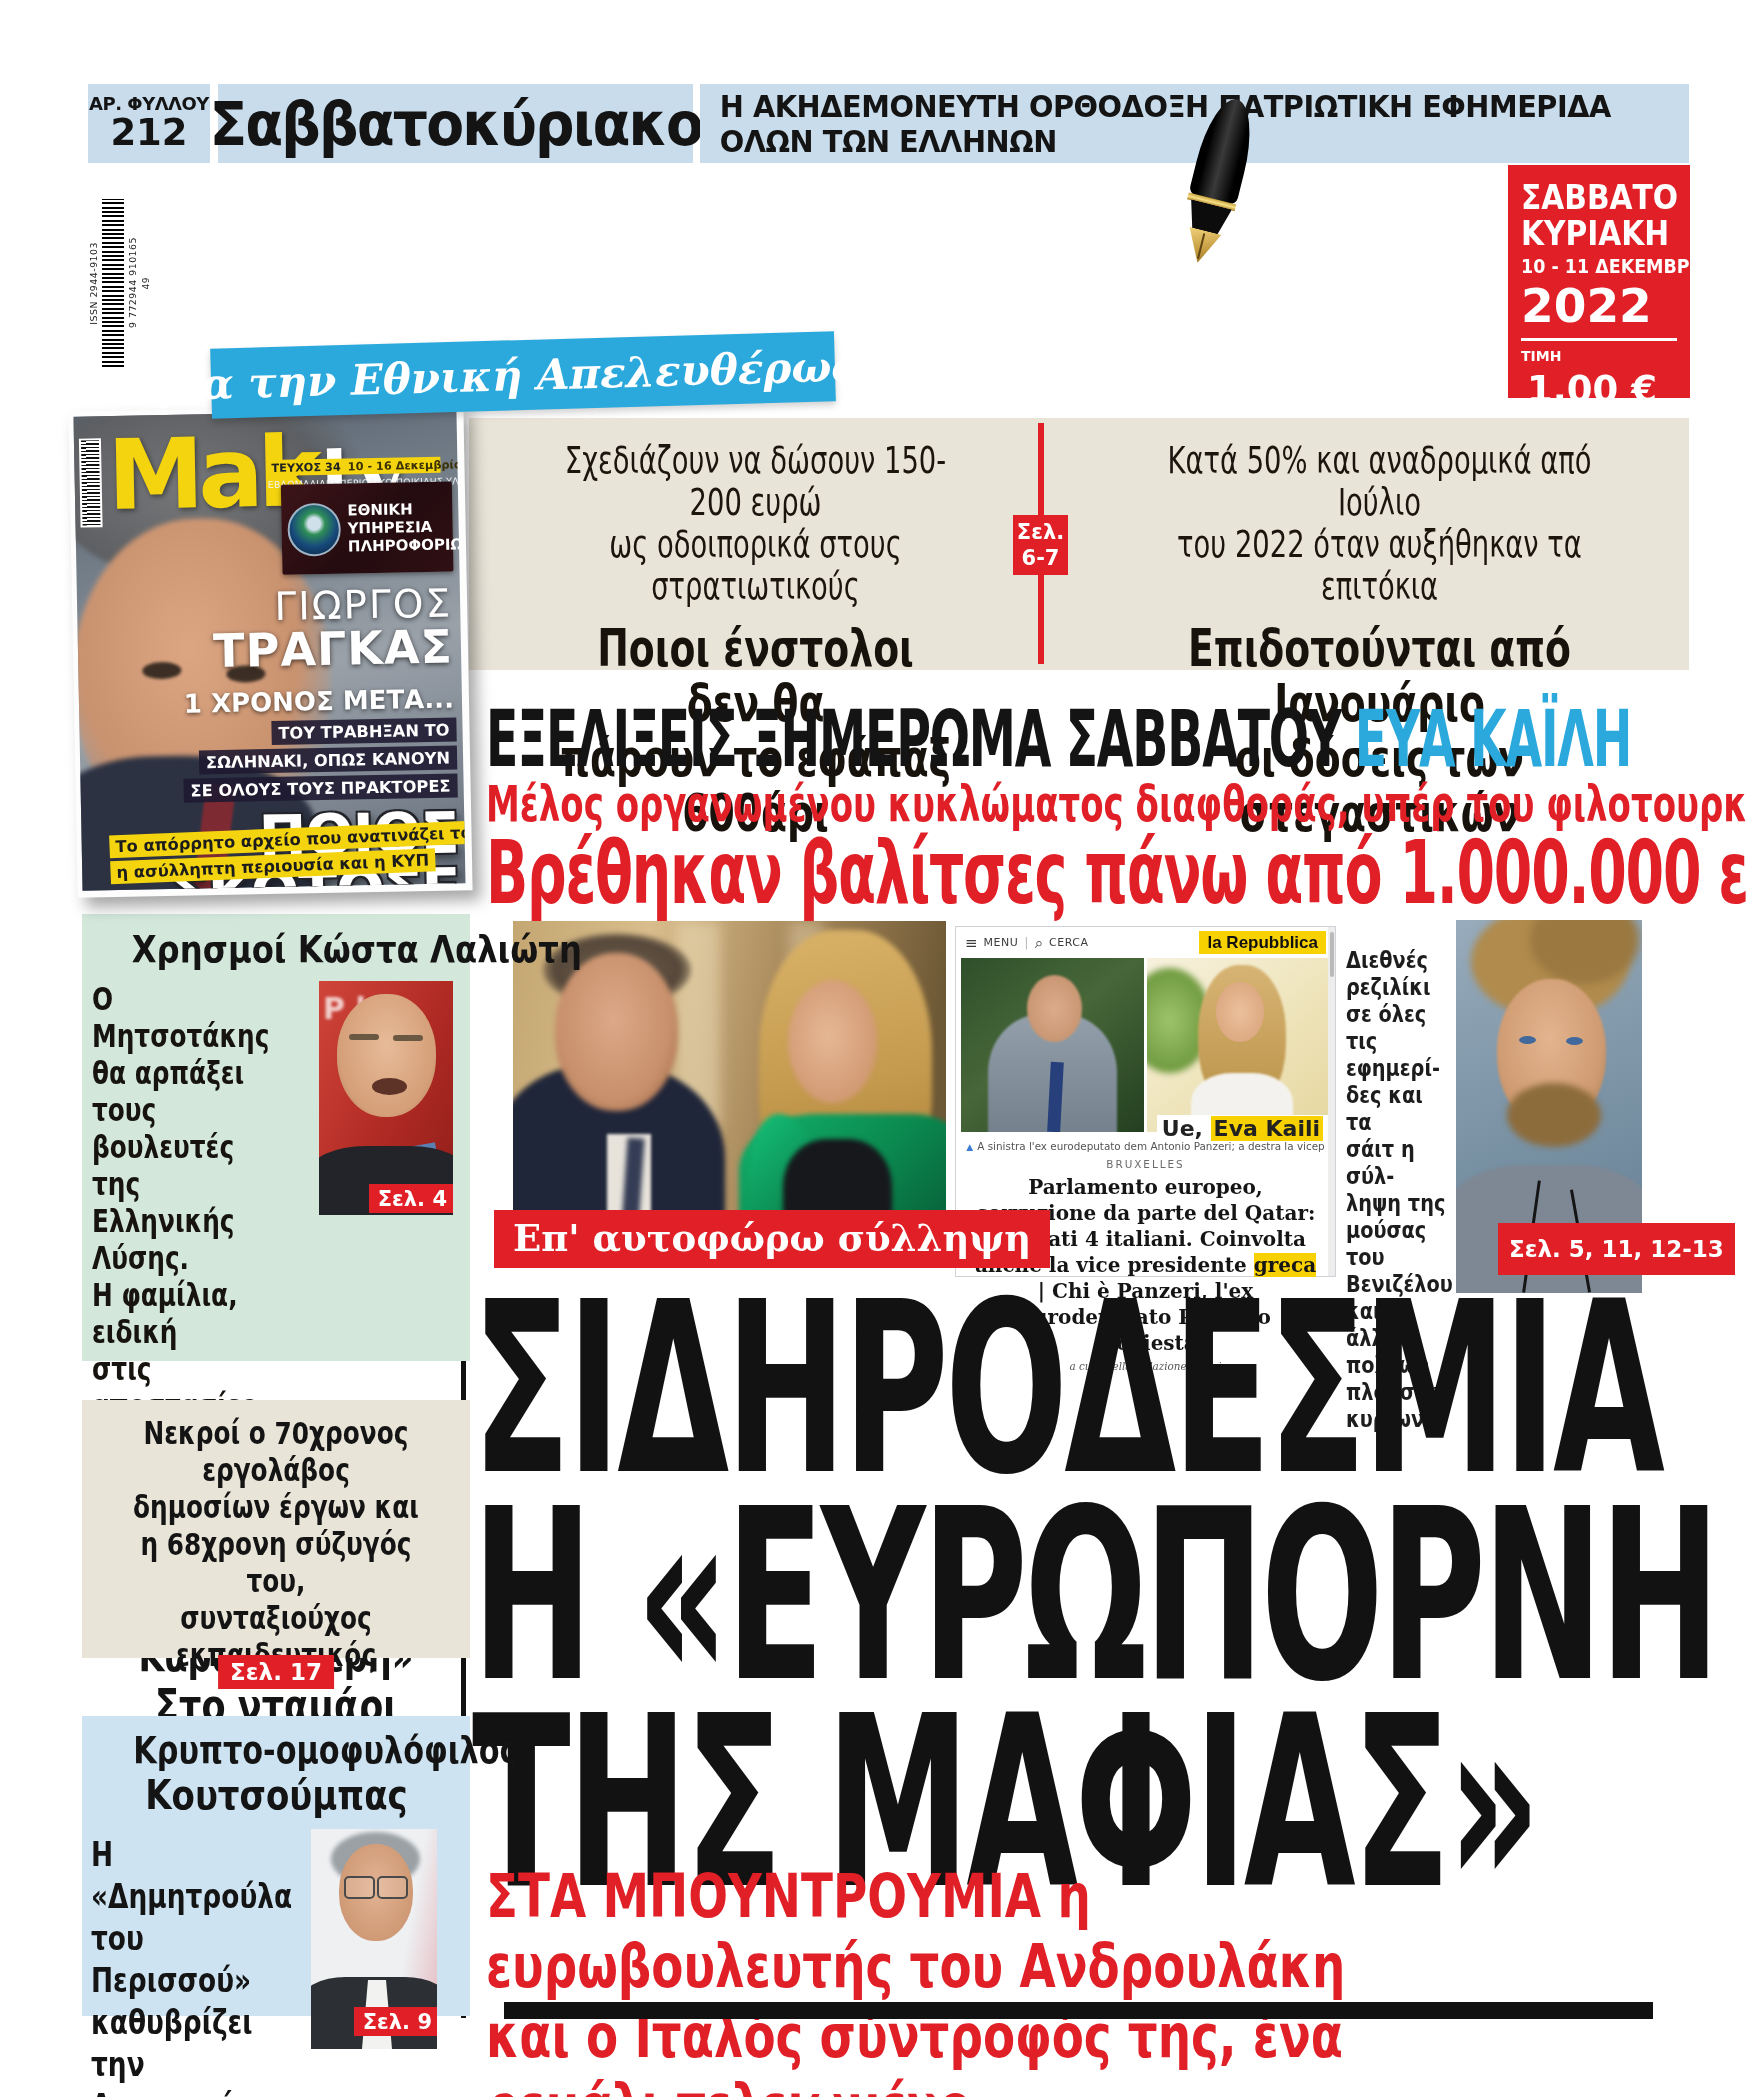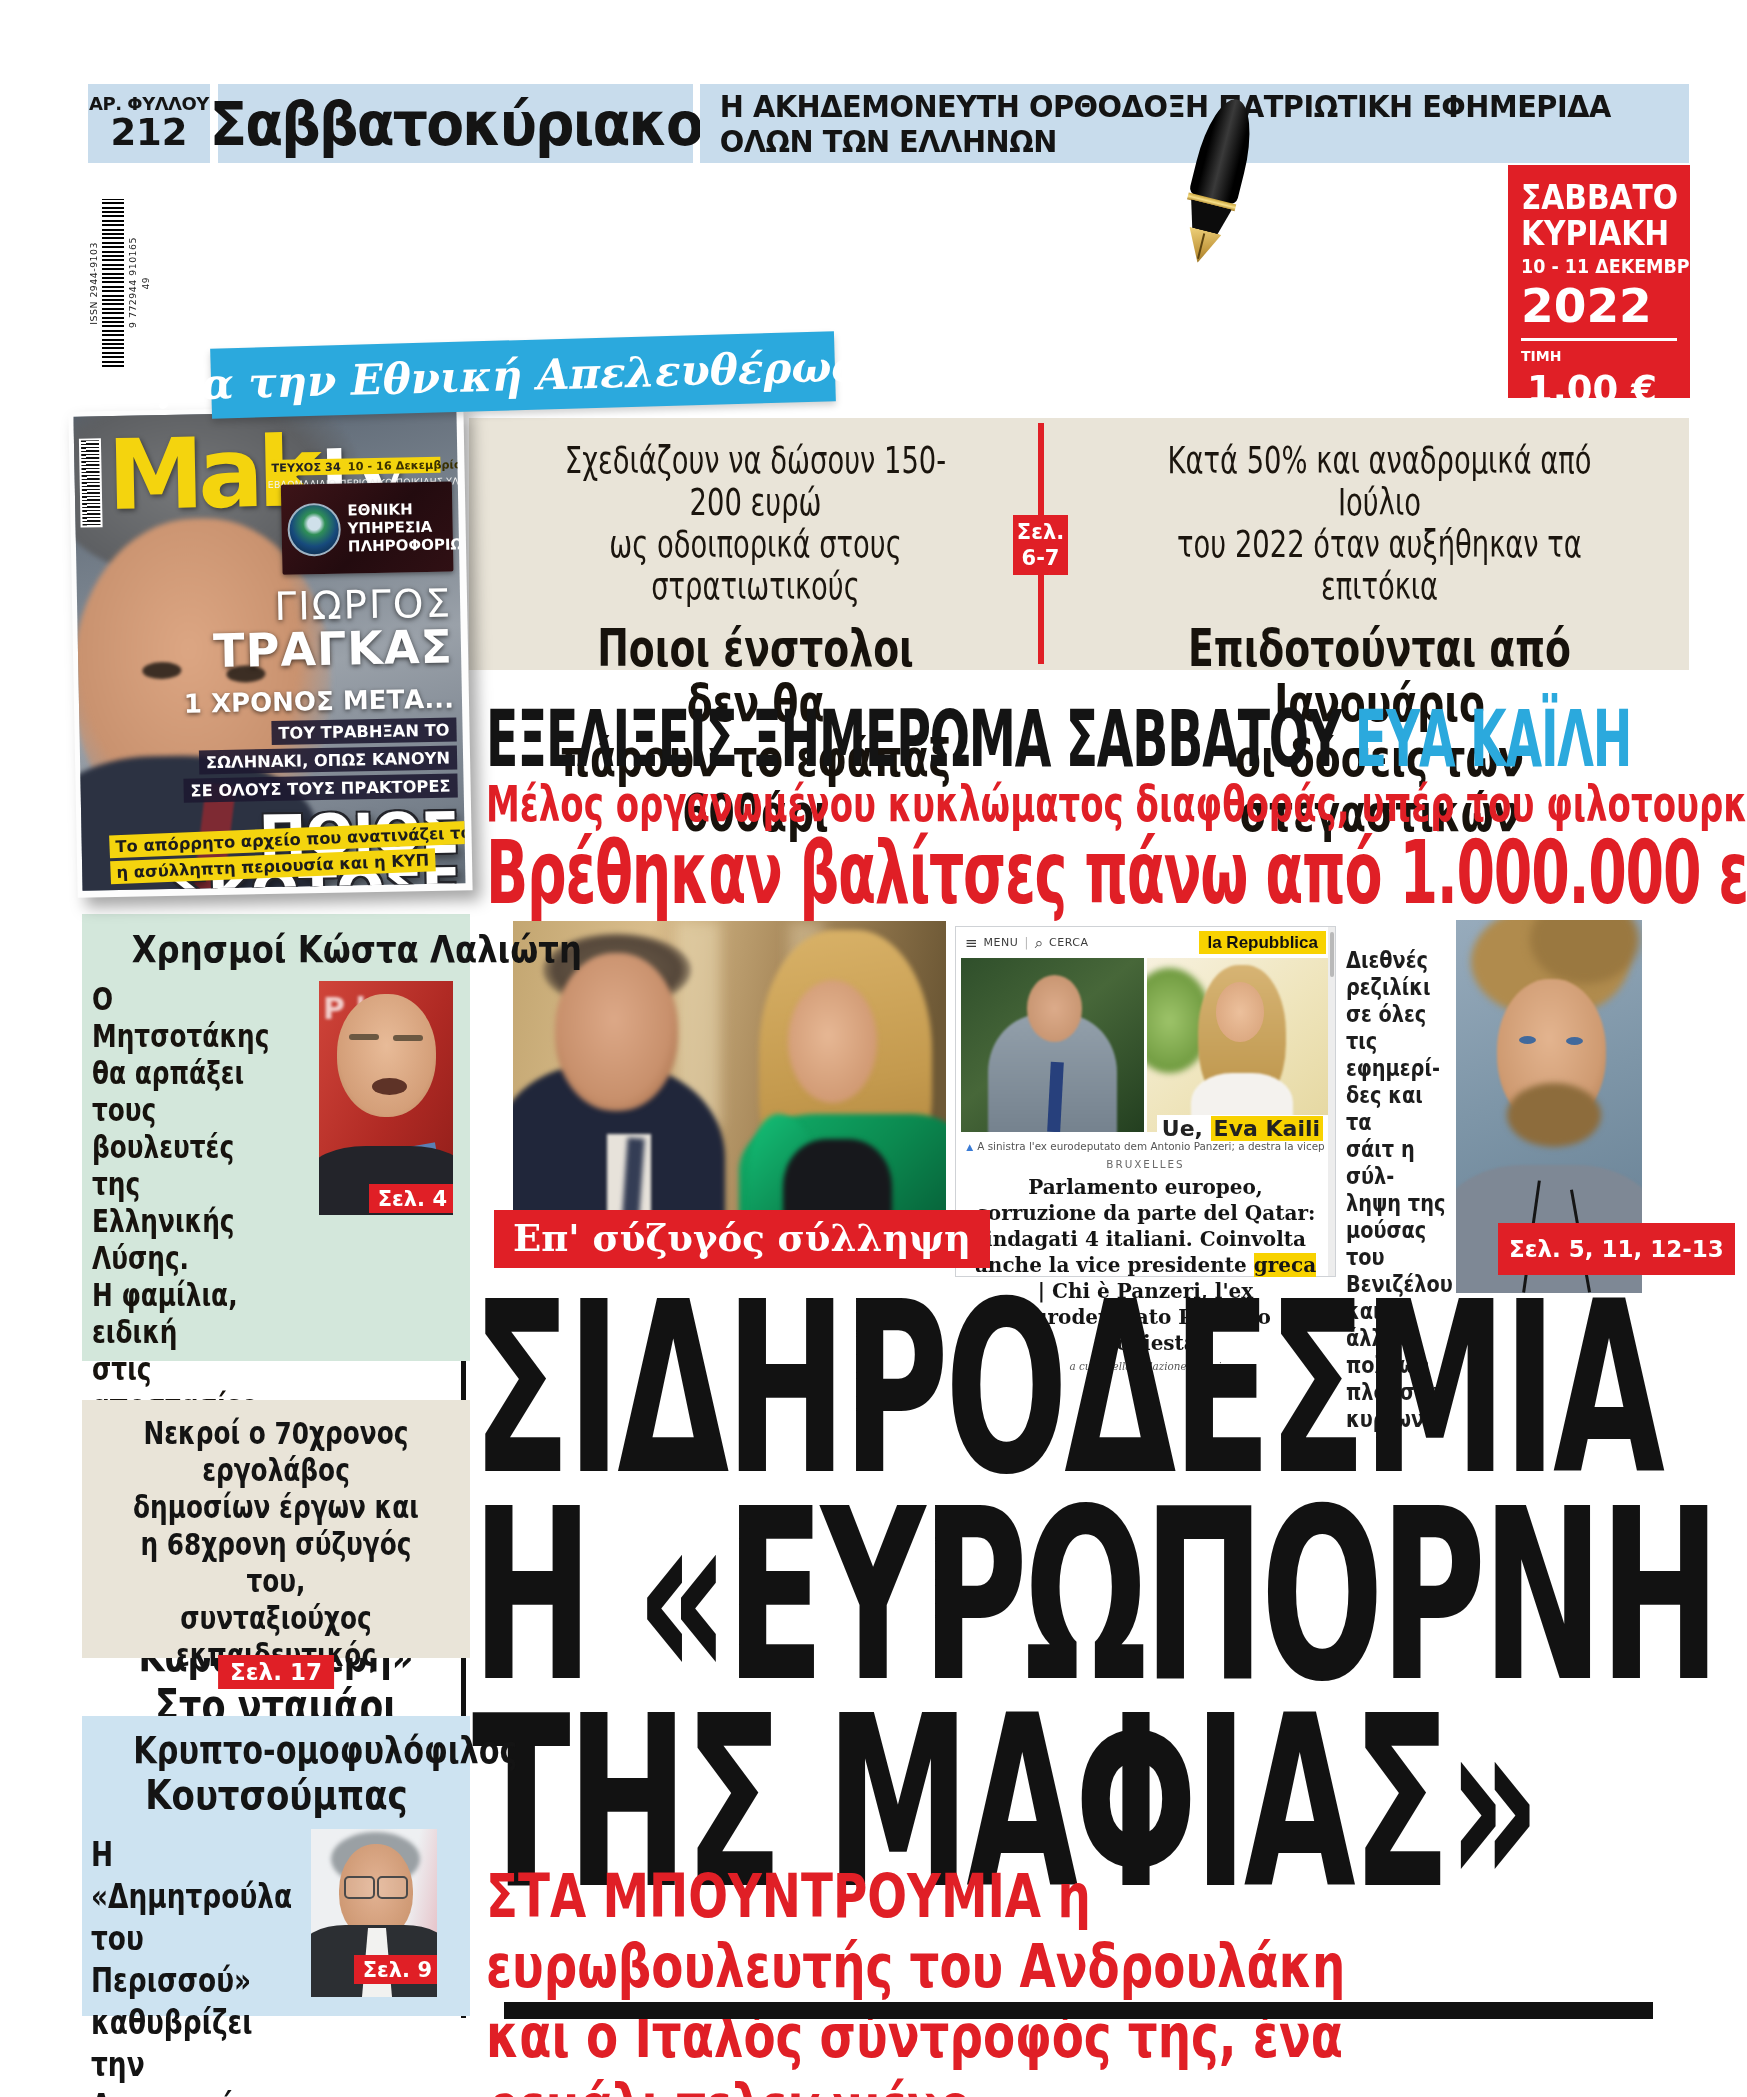--- a/index.html
+++ b/index.html
@@ -221,21 +221,21 @@
   #sbB .head span{font-size:45px;line-height:49px;font-weight:800;transform:scaleX(.78);transform-origin:center top;display:inline-block;white-space:pre-line;margin-top:7px;}
   #sbB-badge{position:absolute;left:50%;transform:translateX(-50%);bottom:-31px;font-size:23px;padding:4px 12px;}
   #sbC{left:82px;top:1716px;width:388px;height:300px;background:#cde3f1;padding:13px 9px;box-sizing:border-box;}
   #sbC .t1{text-align:center;}
   #sbC .t1 span{font-size:37px;font-weight:800;transform:scaleX(.82);transform-origin:center;display:inline-block;white-space:nowrap;}
   #sbC .t2{text-align:center;}
   #sbC .t2 span{font-size:40px;font-weight:800;transform:scaleX(.85);transform-origin:center;display:inline-block;}
   #sbC .row{display:flex;gap:8px;margin-top:11px;}
   #sbC .body{width:212px;padding-top:5px;}
   #sbC .body span{font-size:33px;line-height:42px;font-weight:700;transform:scaleX(.8);transform-origin:left top;display:inline-block;white-space:pre-line;}
-  #kouts-photo{position:relative;width:126px;height:168px;overflow:hidden;background:linear-gradient(100deg,#eef0f2 70%,#e4b7be 100%);}
+  #kouts-photo{position:relative;width:126px;height:220px;overflow:hidden;background:linear-gradient(100deg,#eef0f2 70%,#e4b7be 100%);}
   #kouts-photo .hair{position:absolute;left:20px;top:3px;width:89px;height:54px;border-radius:50%;background:#9aa0a4;filter:blur(2px);}
   #kouts-photo .head{position:absolute;left:28px;top:15px;width:74px;height:97px;border-radius:48%;
                      background:radial-gradient(ellipse at 50% 45%,#e3b394 0%,#cf9a75 70%);filter:blur(0.5px);}
   #kouts-photo .glasses{position:absolute;left:33px;top:47px;width:64px;height:20px;}
   #kouts-photo .glasses div{position:absolute;top:0;width:27px;height:19px;border:2.5px solid #4a4a4a;border-radius:5px;background:rgba(255,255,255,.15);}
   #kouts-photo .gl{left:0;} #kouts-photo .gr{right:0;}
   #kouts-photo .suit{position:absolute;left:-10px;bottom:-7px;width:148px;height:79px;border-radius:30% 30% 0 0;background:#2c2f33;}
   #kouts-photo .shirt{position:absolute;left:51px;bottom:0;width:30px;height:69px;background:#f2f2f0;clip-path:polygon(20% 0,80% 0,100% 100%,0 100%);}
   #sbC-badge{position:absolute;right:-4px;bottom:13px;font-size:21px;padding:2.5px 9px;}
 </style>
@@ -367,21 +367,21 @@
     <div id="mp-man-shirt" class="ph"></div>
     <div id="mp-man-tie" class="ph"></div>
     <div id="mp-man-head" class="ph"></div>
     <div id="mp-w-hair" class="ph"></div>
     <div id="mp-w-jacket" class="ph"></div>
     <div id="mp-w-jacket2" class="ph"></div>
     <div id="mp-w-top" class="ph"></div>
     <div id="mp-w-face" class="ph"></div>
   </div>
   <div id="photo-caption" class="abs">
-    <span>Επ' σύζυγός σύλληψη</span>
+    <span>Επ' αυτοφώρω σύλληψη</span>
   </div>
 
   <div id="rep" class="abs">
     <div id="rep-top">
       <span class="ic">≡</span>
       <span class="lbl">MENU</span>
       <span class="sep">|</span>
       <span class="ic">⌕</span>
       <span class="lbl">CERCA</span>
       <span id="rep-logo">la Repubblica</span>

